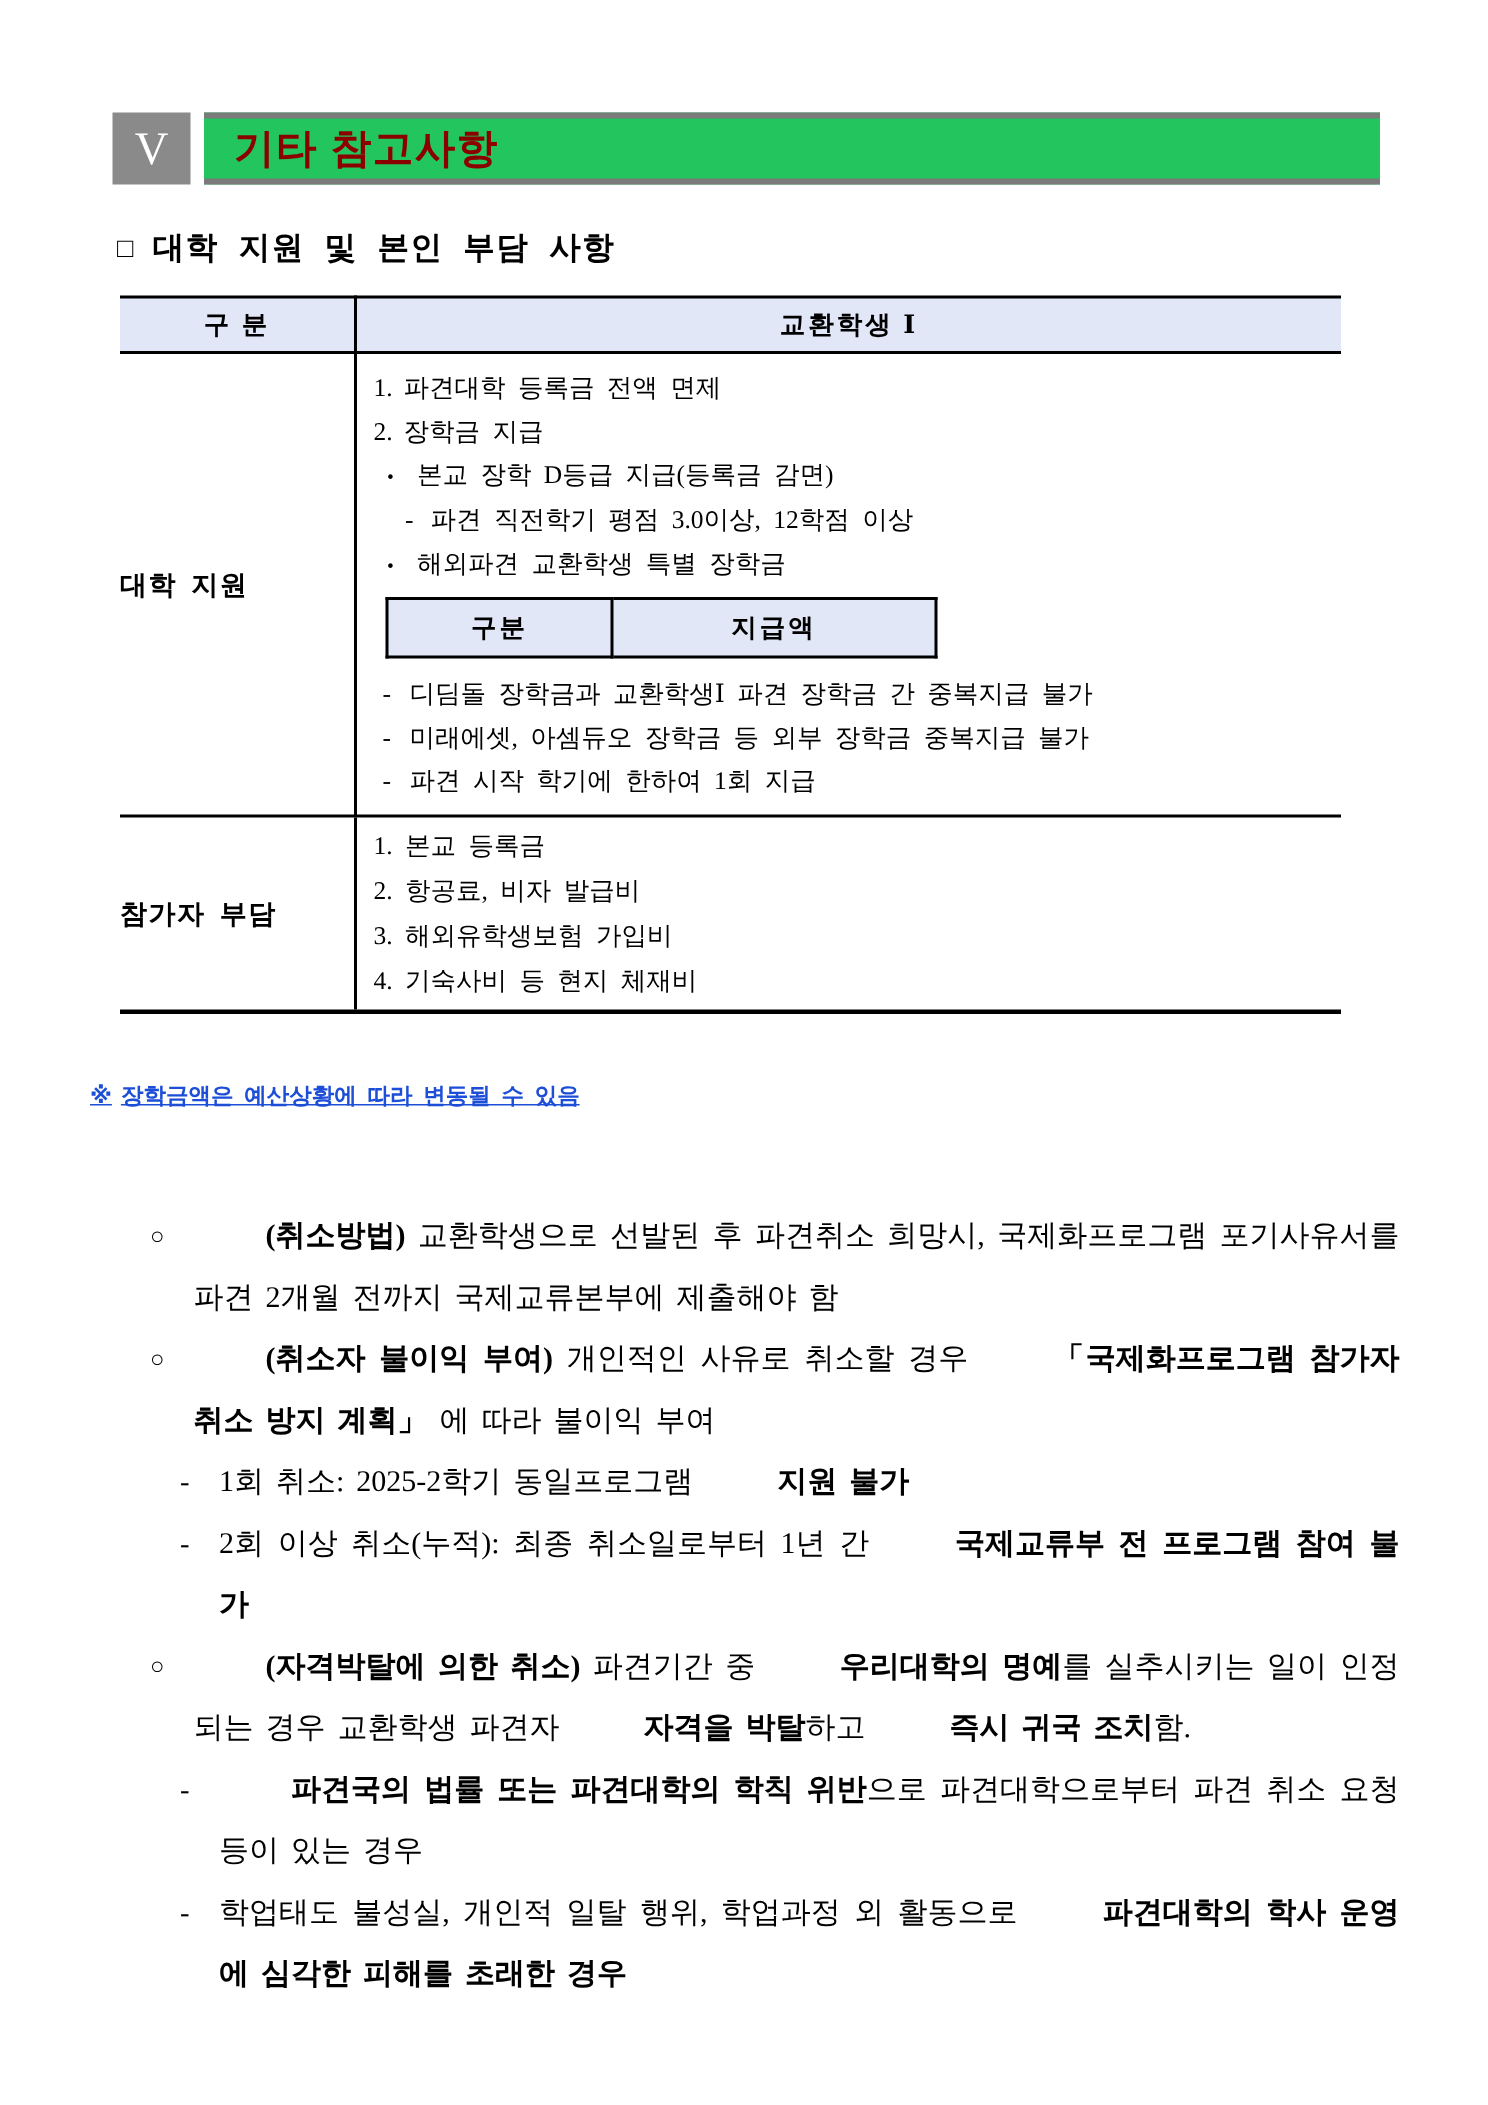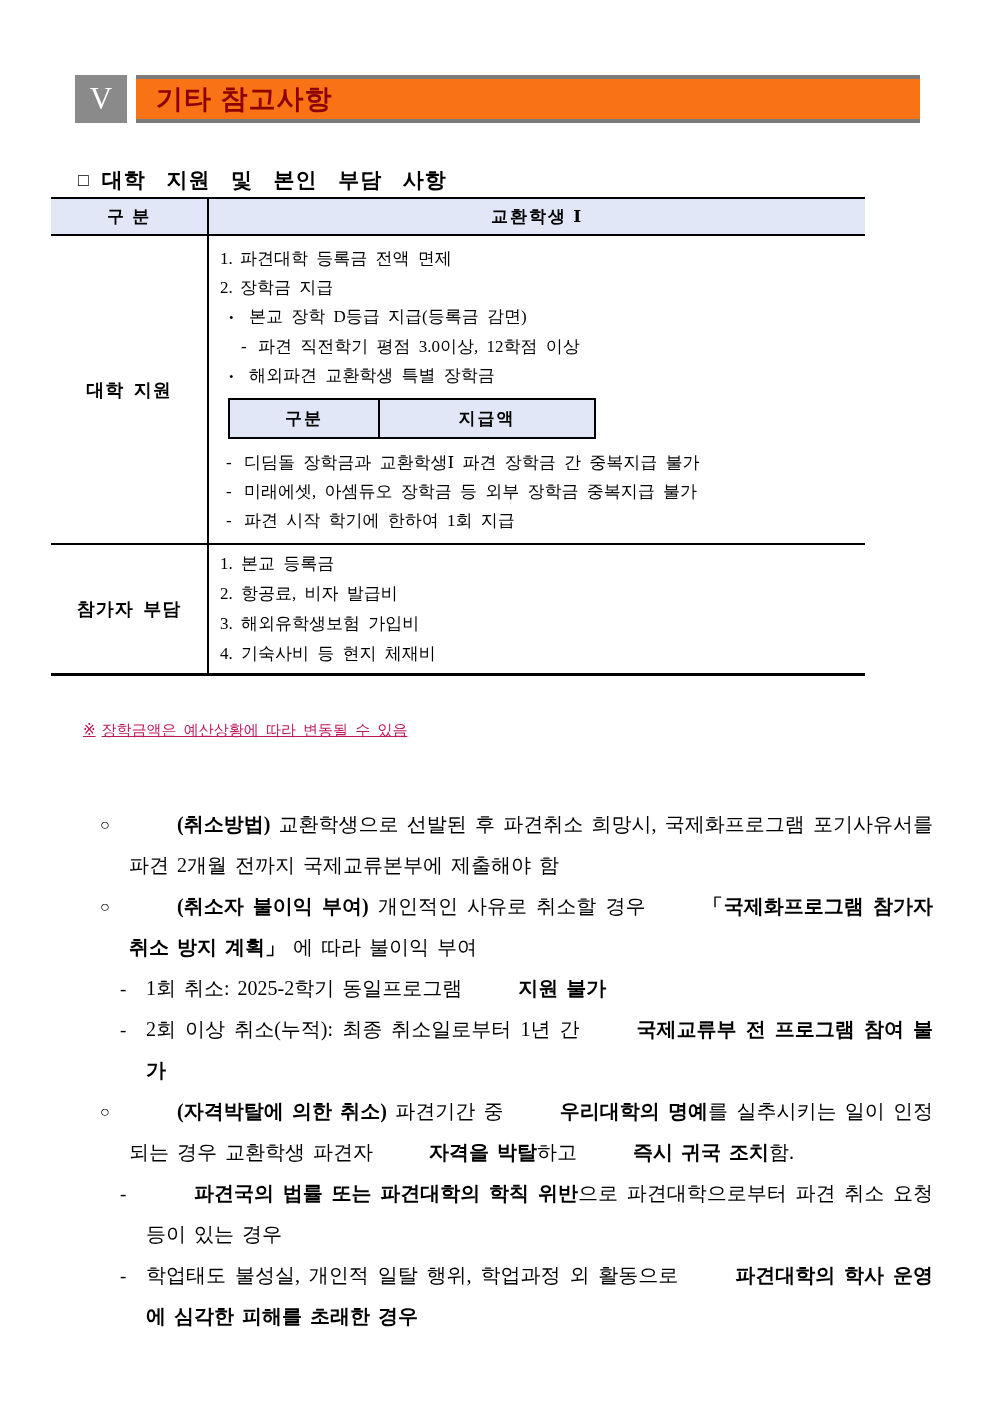--- a/index.html
+++ b/index.html
@@ -3,38 +3,38 @@
 <meta charset="utf-8">
 <style>
   html,body{margin:0;padding:0;background:#ffffff;}
   body{width:992px;height:1403px;font-family:"Liberation Serif","DejaVu Serif",serif;color:#000;}
   .page{position:relative;width:992px;height:1403px;overflow:hidden;background:#fff;}
 
   
   .sec-header{position:absolute;left:75px;top:75px;width:845px;height:48px;display:flex;}
   .sec-num{width:52px;height:48px;background:#8a8a8a;color:#fff;font-size:31px;
            display:flex;align-items:center;justify-content:center;font-family:"Liberation Serif",serif;}
-  .sec-bar{margin-left:9px;flex:1;background:#f97316;border-top:4px solid #7b7b7b;border-bottom:4px solid #7b7b7b;
+  .sec-bar{margin-left:9px;flex:1;background:#22c55e;border-top:4px solid #7b7b7b;border-bottom:4px solid #7b7b7b;
            box-sizing:border-box;display:flex;align-items:center;padding-left:20px;}
   .sec-title{color:#8b0000;font-family:"Liberation Sans","DejaVu Sans",sans-serif;font-weight:bold;
              font-size:27px;letter-spacing:1px;}
 
   
   .h1{position:absolute;left:78px;font-size:21px;font-weight:bold;letter-spacing:1px;word-spacing:7px;white-space:nowrap;}
   .h1 .sq{display:inline-block;margin-right:12px;font-size:18px;transform:translateY(-1px);font-weight:normal;}
-  .h1-support{top:166px;font-family:Liberation Mono, monospace;}
+  .h1-support{top:151px;}
   .h1-cancel{top:763px;}
 
   
-  .main-table{position:absolute;left:51px;top:197px;width:814px;border-collapse:collapse;table-layout:fixed;}
+  .main-table{position:absolute;left:80px;top:197px;width:814px;border-collapse:collapse;table-layout:fixed;}
   .main-table th,.main-table td{padding:0;}
   .main-table thead th{background:#e1e7f6;border-top:2px solid #000;border-bottom:2px solid #000;
         font-size:17px;font-weight:bold;height:35px;letter-spacing:2px;}
   .col-div{border-right:2px solid #000;}
-  .main-table td.row-label{text-align:center;vertical-align:middle;font-weight:bold;font-size:18px;letter-spacing:1px;word-spacing:4px;}
+  .main-table td.row-label{text-align:left;vertical-align:middle;font-weight:bold;font-size:18px;letter-spacing:1px;word-spacing:4px;}
   .main-table td.cell-content{padding:8px 8px 8px 11px;vertical-align:top;}
   .main-table tr.row2 td{border-top:2px solid #000;}
   .main-table tr.row2 td.cell-content{padding-top:4px;padding-bottom:4px;}
   .main-table{border-bottom:3px solid #000;}
   .tbl-bottom td{border-bottom:3px solid #000;}
 
   .ln{font-size:17px;line-height:29px;word-spacing:4px;white-space:nowrap;}
   .ln .mk{display:inline-block;}
   .ln.num .mk{width:20px;}
   .ln.bl{padding-left:9px;}
@@ -48,22 +48,22 @@
 
   
   .sch-table{margin:7px 0 9px 8px;border-collapse:collapse;table-layout:fixed;width:368px;
              font-family:"Liberation Sans","DejaVu Sans",sans-serif;font-size:13px;text-align:center;}
   .sch-table th,.sch-table td{border:2px solid #000;padding:1px 2px;line-height:19px;text-align:center;}
   .sch-table th{font-weight:bold;height:24px;}
   .sch-c1{width:150px;}
   .sch-table td div{white-space:nowrap;}
 
   
-  .footnote{position:absolute;left:83px;top:721px;color:#be185d;font-family:"Liberation Sans","DejaVu Sans",sans-serif;
-            font-weight:normal;font-size:15px;text-decoration:underline;word-spacing:3px;white-space:nowrap;}
+  .footnote{position:absolute;left:60px;top:721px;color:#1d4ed8;font-family:"Liberation Sans","DejaVu Sans",sans-serif;
+            font-weight:bold;font-size:15px;text-decoration:underline;word-spacing:3px;white-space:nowrap;}
   .footnote .mk{margin-right:6px;}
 
   
   .bullets{position:absolute;left:100px;top:804px;width:833px;}
   .bullet{display:flex;font-size:20px;line-height:41px;}
   .bullet .mk{flex:none;width:29px;font-size:16px;}
   .bullet .btext{flex:1;text-align:justify;word-spacing:3px;}
   .bullet.dash{margin-left:20px;}
   .bullet.dash .mk{width:26px;font-size:19px;}
   .b{font-weight:bold;margin-left:48px;}

